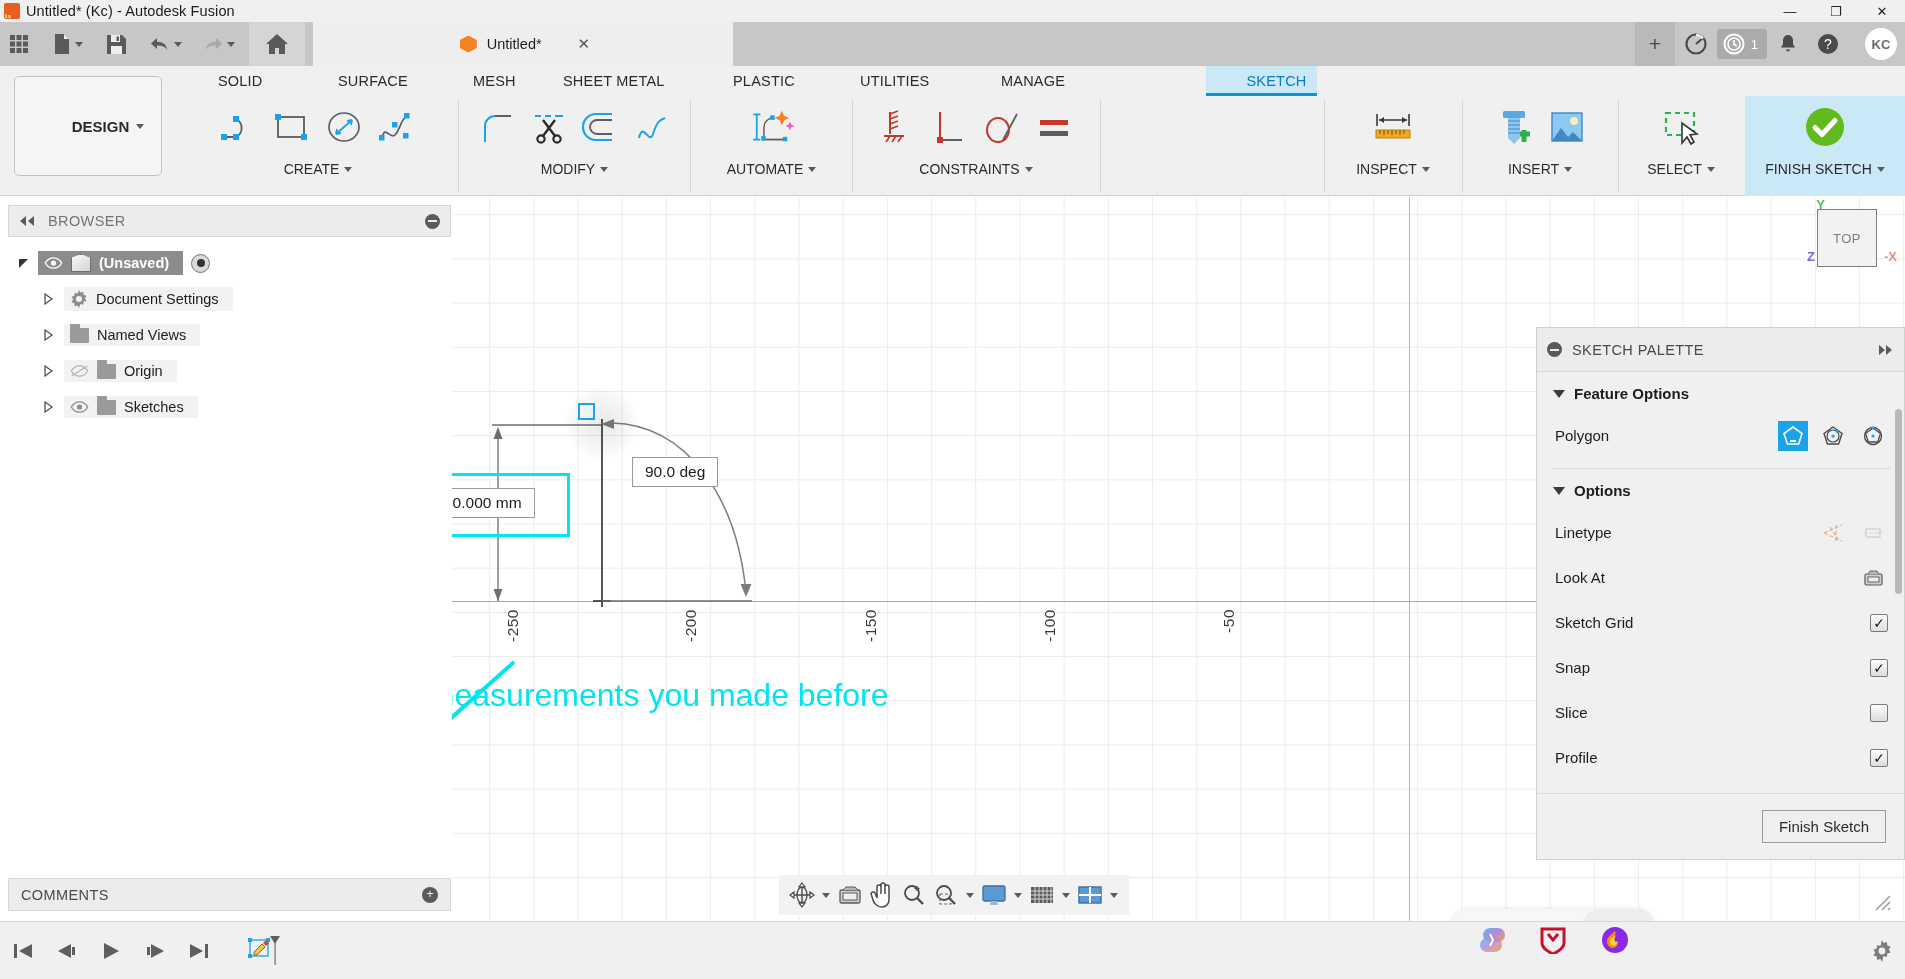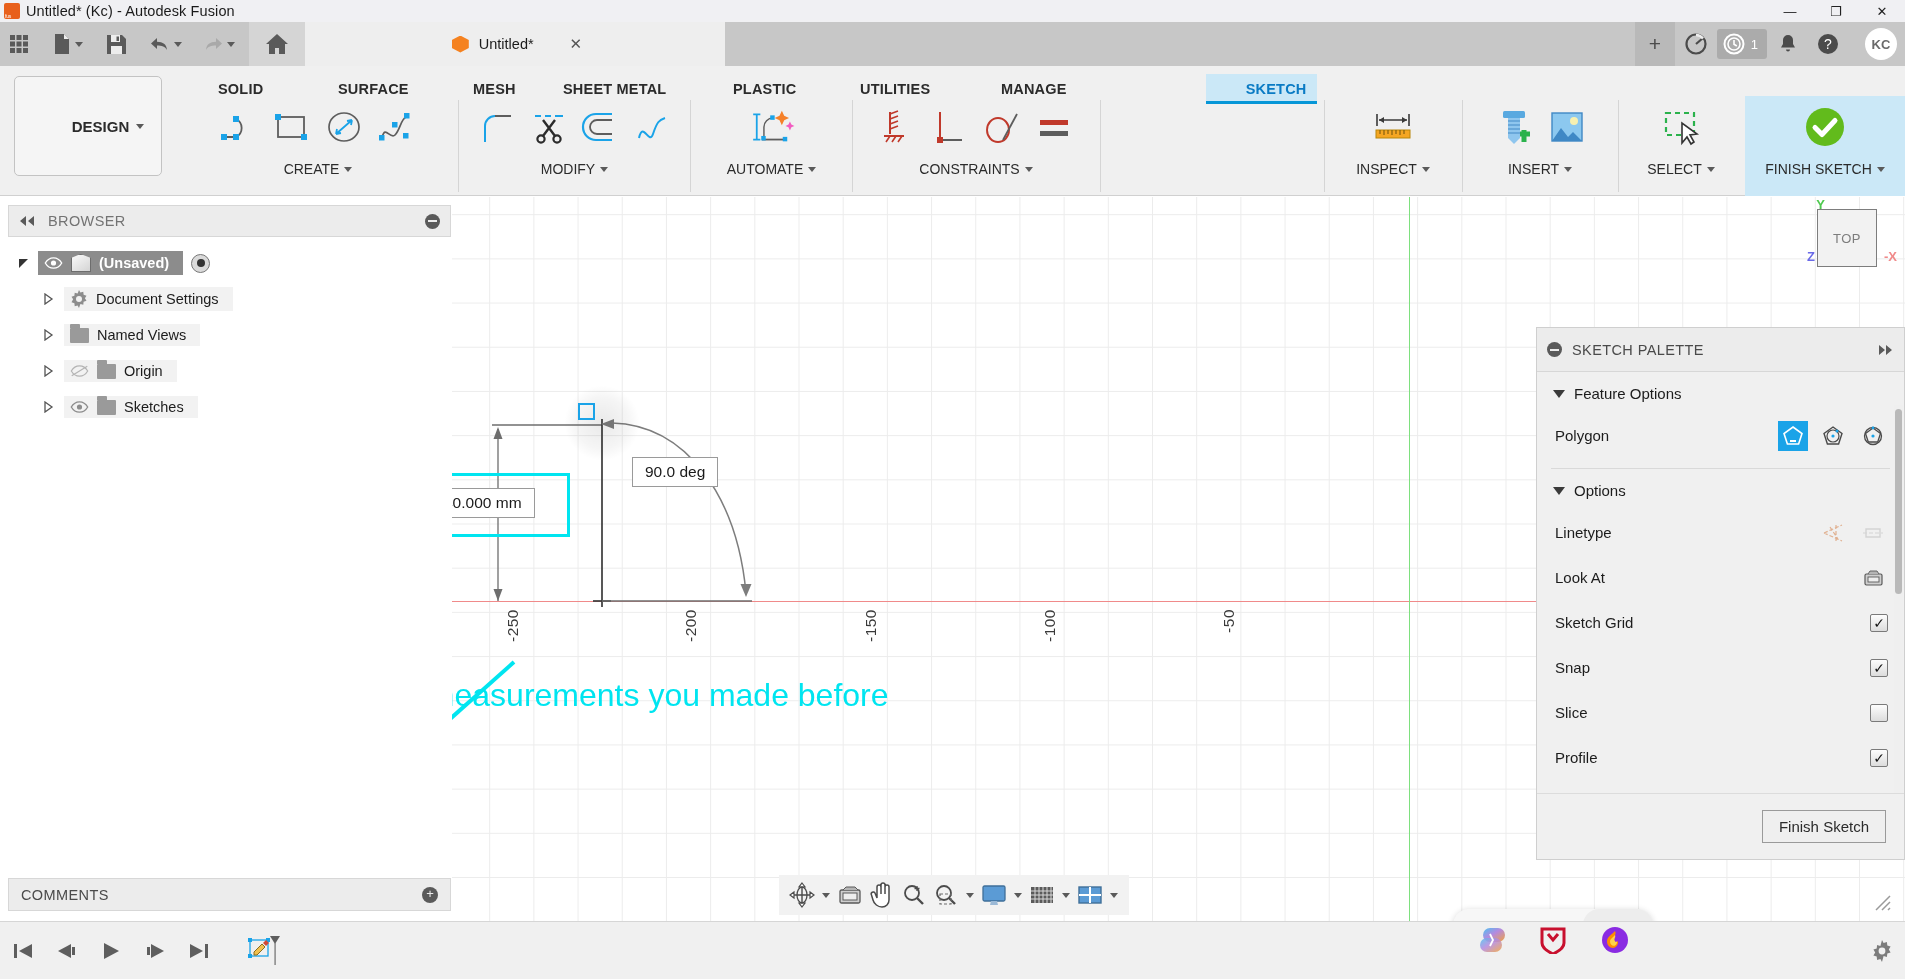--- a/index.html
+++ b/index.html
@@ -45,21 +45,21 @@
     gap: 3px; padding: 0 6px; color: #5a5a5a;
   }
   .qat-sep { width: 8px; }
   .caret-dn {
     width: 0; height: 0; border-left: 4px solid transparent; border-right: 4px solid transparent;
     border-top: 5px solid #5a5a5a;
   }
   .home-btn { background: #d5d5d5; height: 44px; width: 56px;
               display: flex; align-items: center; justify-content: center; }
   .doc-tab {
-    height: 44px; background: #eeeeee;
+    margin-left: 8px; height: 44px; background: #eeeeee;
     display: flex; align-items: center; padding: 0 14px 0 18px; gap: 10px; min-width: 420px;
     justify-content: center;
   }
   .doc-tab .cube {
     width: 17px; height: 17px; background: #f58220;
     clip-path: polygon(50% 0%, 100% 26%, 100% 74%, 50% 100%, 0% 74%, 0% 26%);
   }
   .doc-tab .lbl { font-size: 14.5px; color: #1c1c1c; }
   .tab-x { margin-left: 26px; font-size: 15px; color: #555; }
   .qat-right { margin-left: auto; display: flex; align-items: center; gap: 2px; padding-right: 8px; }
@@ -224,21 +224,21 @@
     background: #f0f0f0; border: 1px solid #cfcfcf;
   }
   .pal-head {
     height: 44px; background: #ececec; border-bottom: 1px solid #d7d7d7;
     display: flex; align-items: center; padding: 12px 10px; gap: 10px;
   }
   .pal-head .ttl { font-size: 14.5px; color: #4a4a4a; letter-spacing: .4px; }
   .pal-body { position: relative; height: 432px; overflow: hidden; }
   .sect-head {
     display: flex; align-items: center; gap: 9px; padding: 13px 0 11px 16px;
-    font-size: 15px; font-weight: normal; color: #1c1c1c;
+    font-size: 15px; font-weight: bold; color: #1c1c1c;
   }
   .tri-dn { width: 0; height: 0; border-left: 6px solid transparent; border-right: 6px solid transparent;
             border-top: 8px solid #3a3a3a; }
   .prow {
     display: flex; align-items: center; height: 45px; padding: 0 0 0 18px; font-size: 15px; color: #1c1c1c;
   }
   .prow .ctl { margin-left: auto; display: flex; align-items: center; gap: 10px; padding-right: 16px; }
   .hr { height: 1px; background: #d9d9d9; margin: 10px 14px 0 14px; }
   .chk {
     width: 18px; height: 18px; border: 1px solid #7a7a7a; border-radius: 2px;
@@ -387,21 +387,21 @@
     </div>
   </div>
 
   <div class="ribbon">
 
     <div class="design-box">
       <span class="t">DESIGN</span>
       <span class="caret-dn"></span>
     </div>
 
-    <div style="position:absolute;left:178px;top:8px;width:1727px;height:30px;font-weight:bold;">
+    <div style="position:absolute;left:178px;top:0;width:1727px;height:30px;">
       <div style="position:absolute;left:30px;top:0;" class="rgroup">
         <span class="title">SOLID</span>
       </div>
       <div style="position:absolute;left:150px;top:0;" class="rgroup">
         <span class="title">SURFACE</span>
       </div>
       <div style="position:absolute;left:285px;top:0;" class="rgroup">
         <span class="title">MESH</span>
       </div>
       <div style="position:absolute;left:375px;top:0;" class="rgroup">

